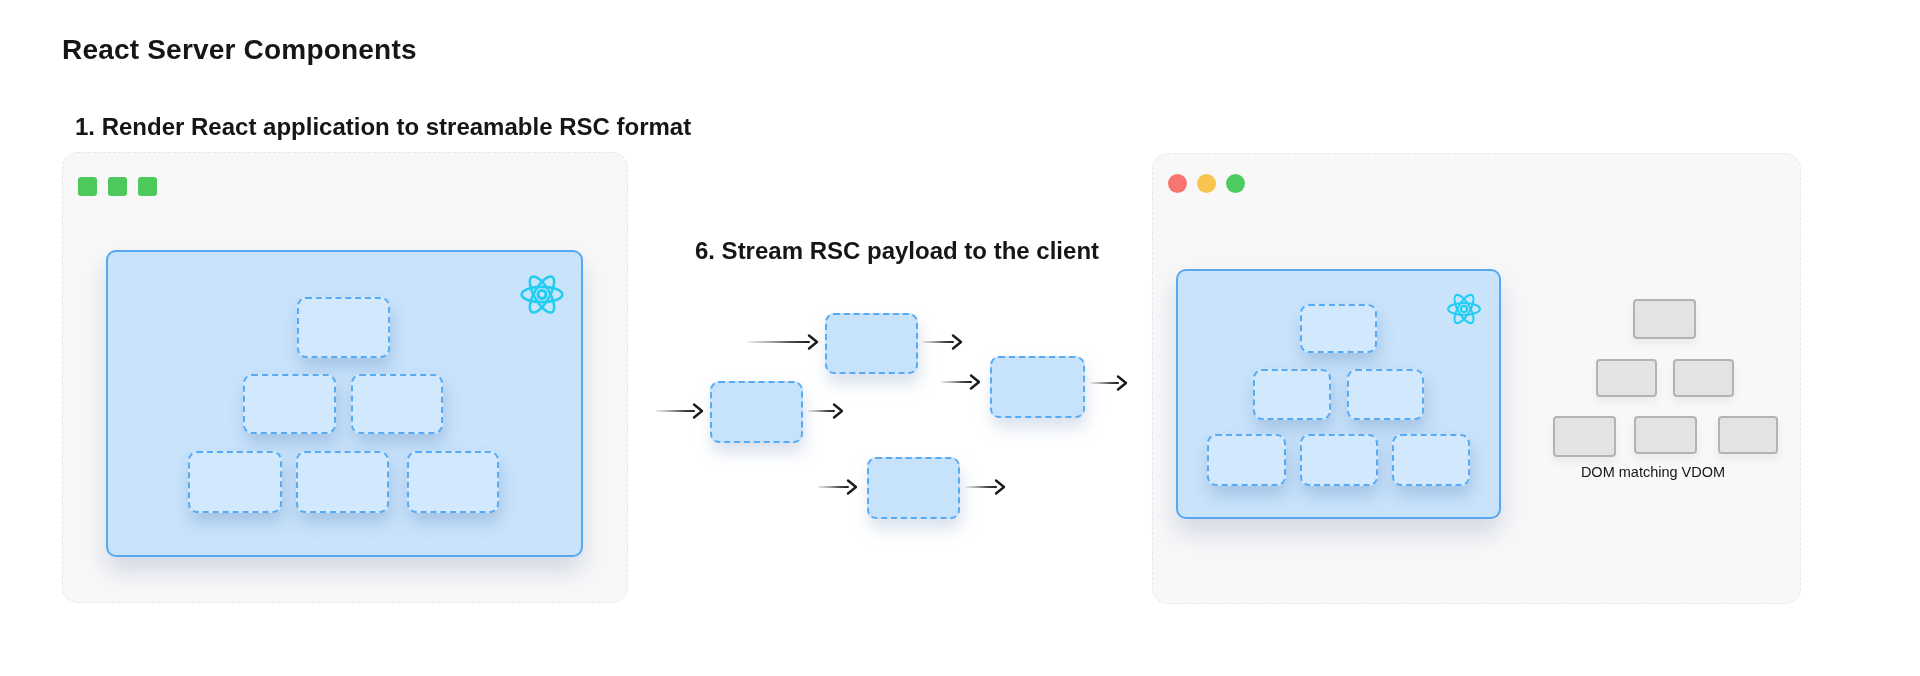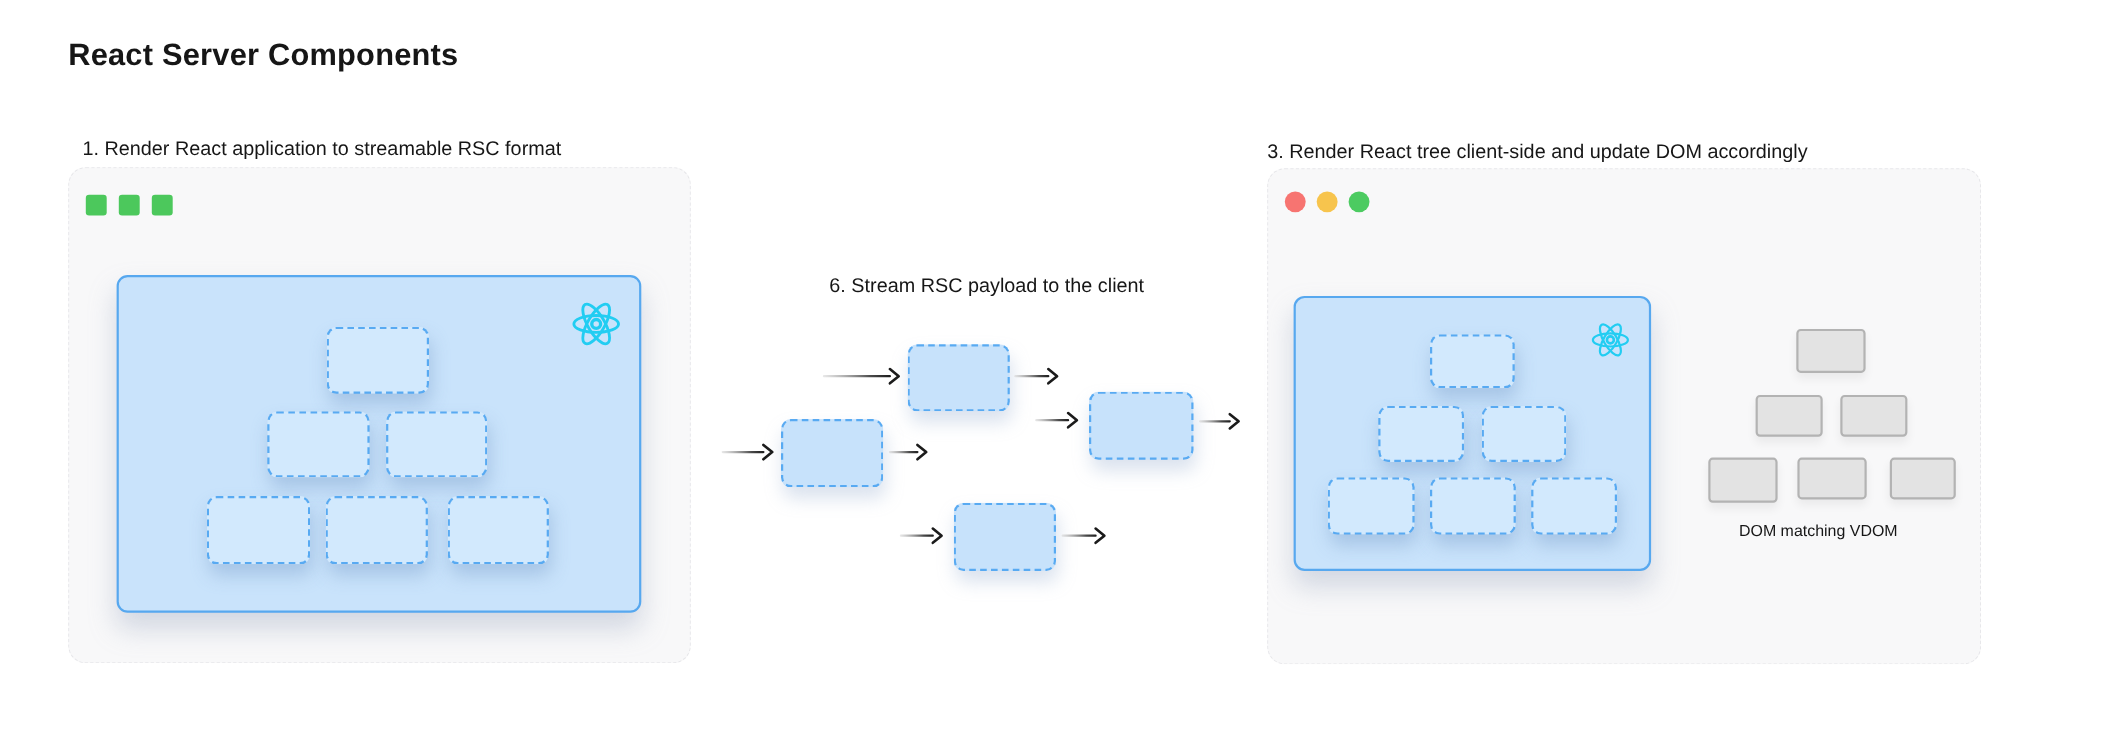--- a/index.html
+++ b/index.html
@@ -16,30 +16,29 @@
   }
 
   
   .title {
     position: absolute; left: 62px; top: 34px;
     font-size: 28px; font-weight: 700; letter-spacing: .2px;
     color: var(--text, #161616);
   }
   .step-label {
     position: absolute;
-    font-size: 18px; font-weight: 400;
+    font-size: 24px; font-weight: 700;
     color: var(--text, #161616);
     white-space: nowrap;
-    margin-top: 12px;
   }
   #step1 { left: 75px;  top: 113px; }
   #step2 { left: 660px; top: 237px; width: 474px; text-align: center; }
   #step3 { left: 1152px; top: 116px; }
   .dom-label {
-    position: absolute; left: 1553px; top: 475px; width: 200px;
+    position: absolute; left: 1553px; top: 464px; width: 200px;
     text-align: center; font-size: 14.5px; font-weight: 500;
     color: var(--text, #161616);
   }
 
   
   .card {
     position: absolute;
     background: var(--card-bg, #f8f8f9);
     border: 1.5px dashed var(--card-border, #e7e7ea);
     border-radius: 16px;
@@ -216,16 +215,15 @@
       <ellipse rx="10.6" ry="4"></ellipse>
       <ellipse rx="10.6" ry="4" transform="rotate(60)"></ellipse>
       <ellipse rx="10.6" ry="4" transform="rotate(120)"></ellipse>
     </g>
     <circle r="2.1" stroke-width="1.6"></circle>
   </svg>
 
   <h1 class="title">React Server Components</h1>
   <div class="step-label" id="step1">1. Render React application to streamable RSC format</div>
   <div class="step-label" id="step2">6. Stream RSC payload to the client</div>
-  <div class="step-label" id="step3">3. Render React tree client-side and update DOM accordingly</div>
   <div class="dom-label">DOM matching VDOM</div>
 
 </div>
 
 </body></html>

